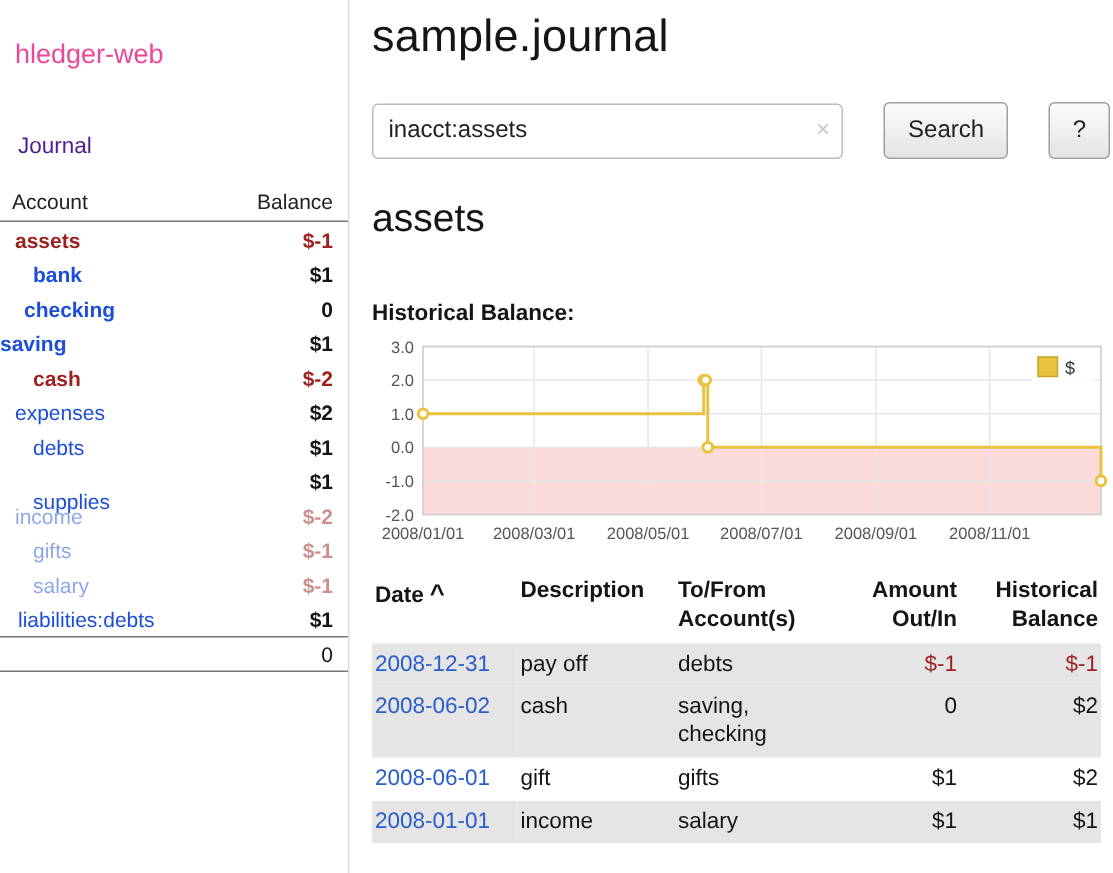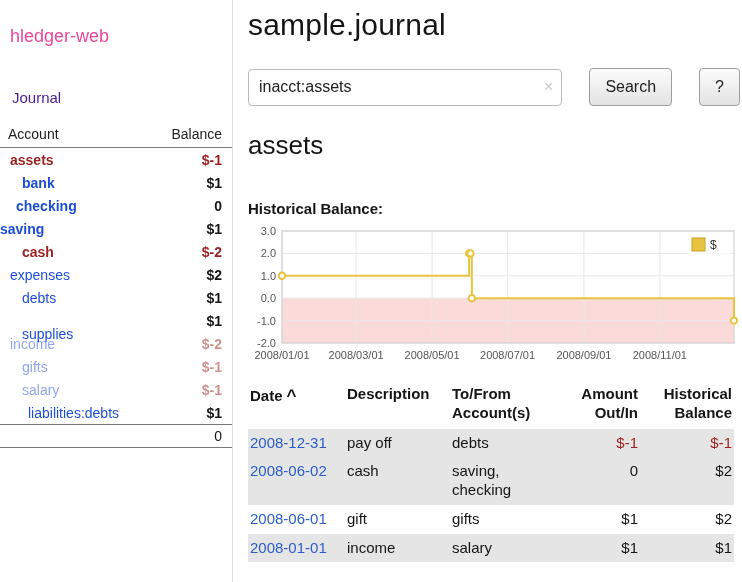--- a/index.html
+++ b/index.html
@@ -130,21 +130,21 @@
         </div>
         <div class="acct-row muted">
           <a style="padding-left: 22px;">gifts</a>
           <span class="bal neg">$-1</span>
         </div>
         <div class="acct-row muted">
           <a style="padding-left: 22px;">salary</a>
           <span class="bal neg">$-1</span>
         </div>
         <div class="acct-row">
-          <a style="padding-left: 28px;">liabilities:debts</a>
+          <a style="padding-left: 12px;">liabilities:debts</a>
           <span class="bal">$1</span>
         </div>
       </div>
     <div class="acct-total">0</div>
   </aside>
 
   <main>
     <h1>sample.journal</h1>
 
     <div class="searchbar">

